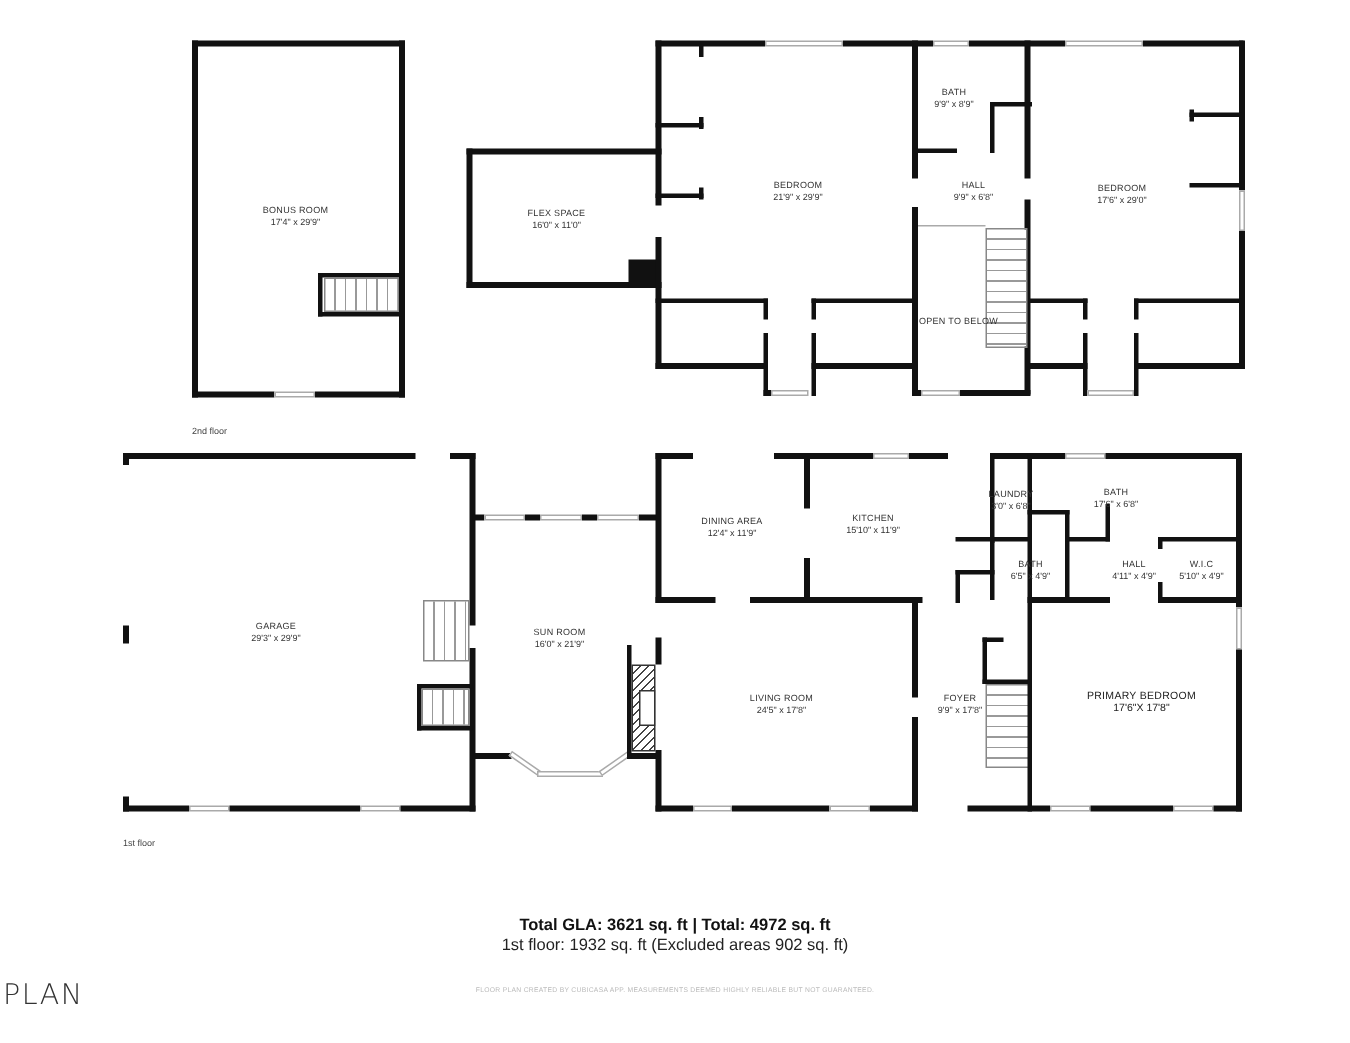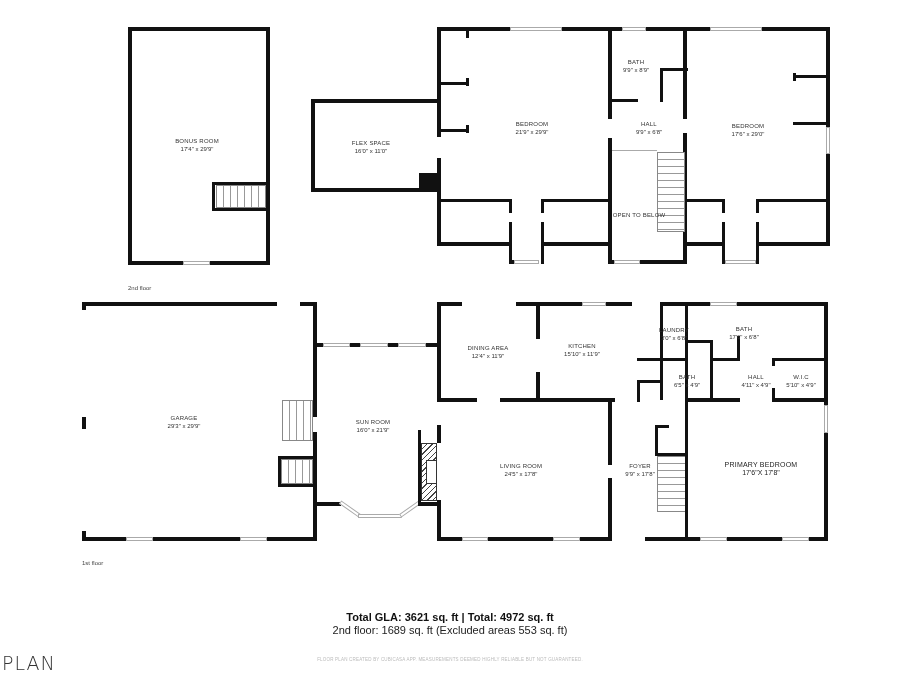--- a/index.html
+++ b/index.html
@@ -281,16 +281,16 @@
     <span class="d">9'9" x 17'8"</span>
   </div>
   <div class="room big" style="left:761px;top:469px;font-weight:normal;font-size:7px;">
     <span class="n">PRIMARY BEDROOM</span>
     <span class="d">17'6"X 17'8"</span>
   </div>
 </div>
 
 <div class="totals">
   <div class="t1">Total GLA: 3621 sq. ft | Total: 4972 sq. ft</div>
-  <div class="t2">2nd floor: 1689 sq. ft (Excluded areas 553 sq. ft)</div>
+  <div class="t2">1st floor: 1932 sq. ft (Excluded areas 902 sq. ft)</div>
 </div>
 <div class="disclaimer">FLOOR PLAN CREATED BY CUBICASA APP. MEASUREMENTS DEEMED HIGHLY RELIABLE BUT NOT GUARANTEED.</div>
 <div class="logo">PLAN</div>
 
 </body></html>

